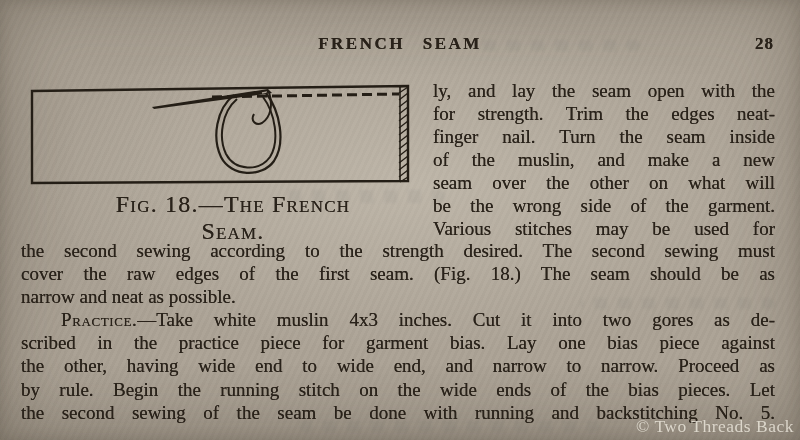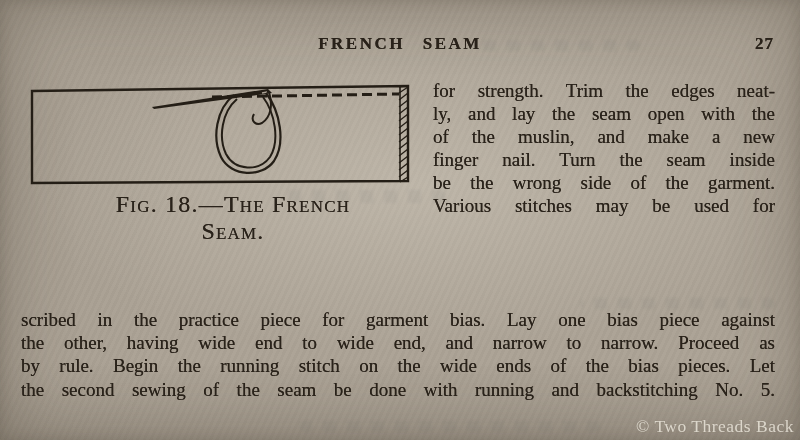--- a/index.html
+++ b/index.html
@@ -73,21 +73,21 @@
 
   svg .stroke { stroke:#241e16; fill:none; }
 </style>
 </head>
 <body>
 
 <div id="page-photo">
 
   <div id="running-header">
     <div id="header-title" class="ink">FRENCH SEAM</div>
-    <div id="page-number" class="ink">27</div>
+    <div id="page-number" class="ink">28</div>
   </div>
 
   <div class="ghost" id="ghost-1"></div>
   <div class="ghost" id="ghost-2"></div>
   <div class="ghost" id="ghost-3"></div>
   <div class="ghost" id="ghost-4"></div>
 
   <div id="figure-block">
     <svg width="386" height="106" viewBox="0 0 386 106">
 
@@ -122,30 +122,37 @@
       <g>
         <path class="stroke" stroke-width="2.2" d="M238,12 C252,30 258,62 246,80 C234,97 203,96 193,76 C184,57 188,28 206,14"></path>
         <path class="stroke" stroke-width="2" d="M235,16 C247,32 252,60 242,76 C231,91 207,90 198,73 C190,56 194,31 209,18"></path>
         <path class="stroke" stroke-width="2" d="M241,11 C245,24 243,36 234,42 C228,45 222,40 226,33"></path>
       </g>
     </svg>
     <div id="figure-caption" class="ink">Fig. 18.—The French Seam.</div>
   </div>
 
   <div id="right-column" class="ink">
+    <div class="txt jline">ly, and lay the seam open with the</div>
     <div class="txt jline">for strength.  Trim the edges neat-</div>
-    <div class="txt jline">ly, and lay the seam open with the</div>
+    <div class="txt jline">finger nail.  Turn the seam inside</div>
     <div class="txt jline">of the muslin, and make a new</div>
-    <div class="txt jline">finger nail.  Turn the seam inside</div>
+    <div class="txt jline">seam over the other on what will</div>
     <div class="txt jline">be the wrong side of the garment.</div>
     <div class="txt jline">Various stitches may be used for</div>
   </div>
 
+  <div id="body-block" class="ink">
+    <div class="txt jline">the second sewing according to the strength desired.  The second sewing must</div>
+    <div class="txt jline">cover the raw edges of the first seam.  (Fig. 18.)  The seam should be as</div>
+    <div class="txt pline">narrow and neat as possible.</div>
+  </div>
 
   <div id="practice-block" class="ink">
+    <div class="txt jline" id="practice-first"><span class="smallcaps">Practice.</span><span>—Take white muslin 4x3 inches.  Cut it into two gores as de-</span></div>
     <div class="txt jline">scribed in the practice piece for garment bias.  Lay one bias piece against</div>
     <div class="txt jline">the other, having wide end to wide end, and narrow to narrow.  Proceed as</div>
     <div class="txt jline">by rule.  Begin the running stitch on the wide ends of the bias pieces.  Let</div>
     <div class="txt jline">the second sewing of the seam be done with running and backstitching No. 5.</div>
   </div>
 
   <div id="watermark">© Two Threads Back</div>
 
 </div>
 

